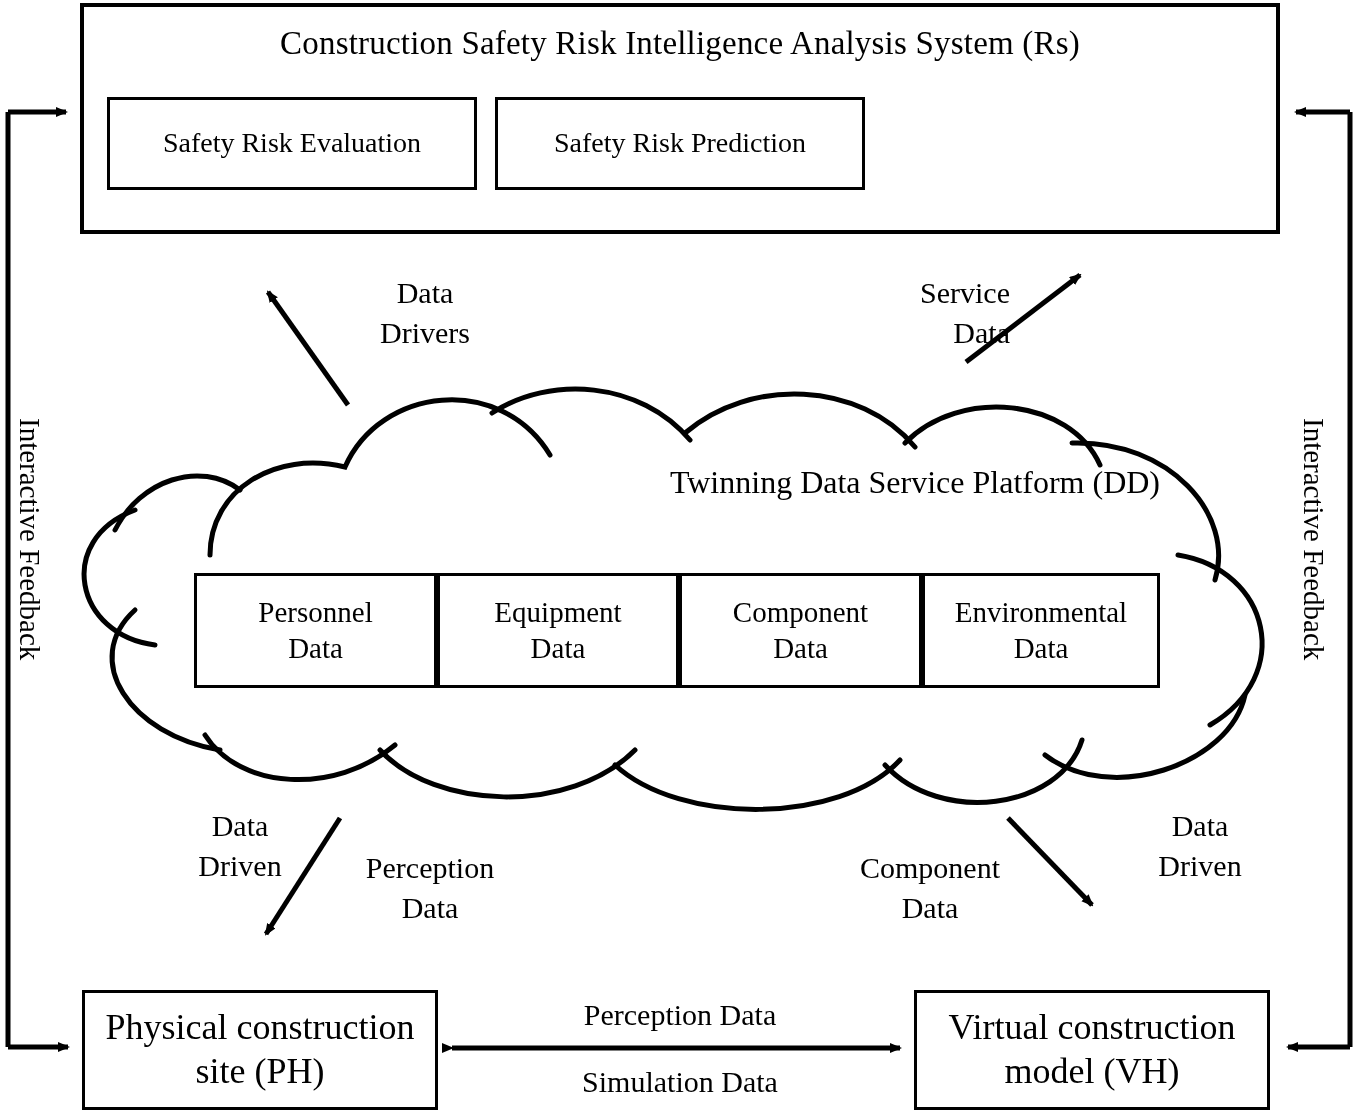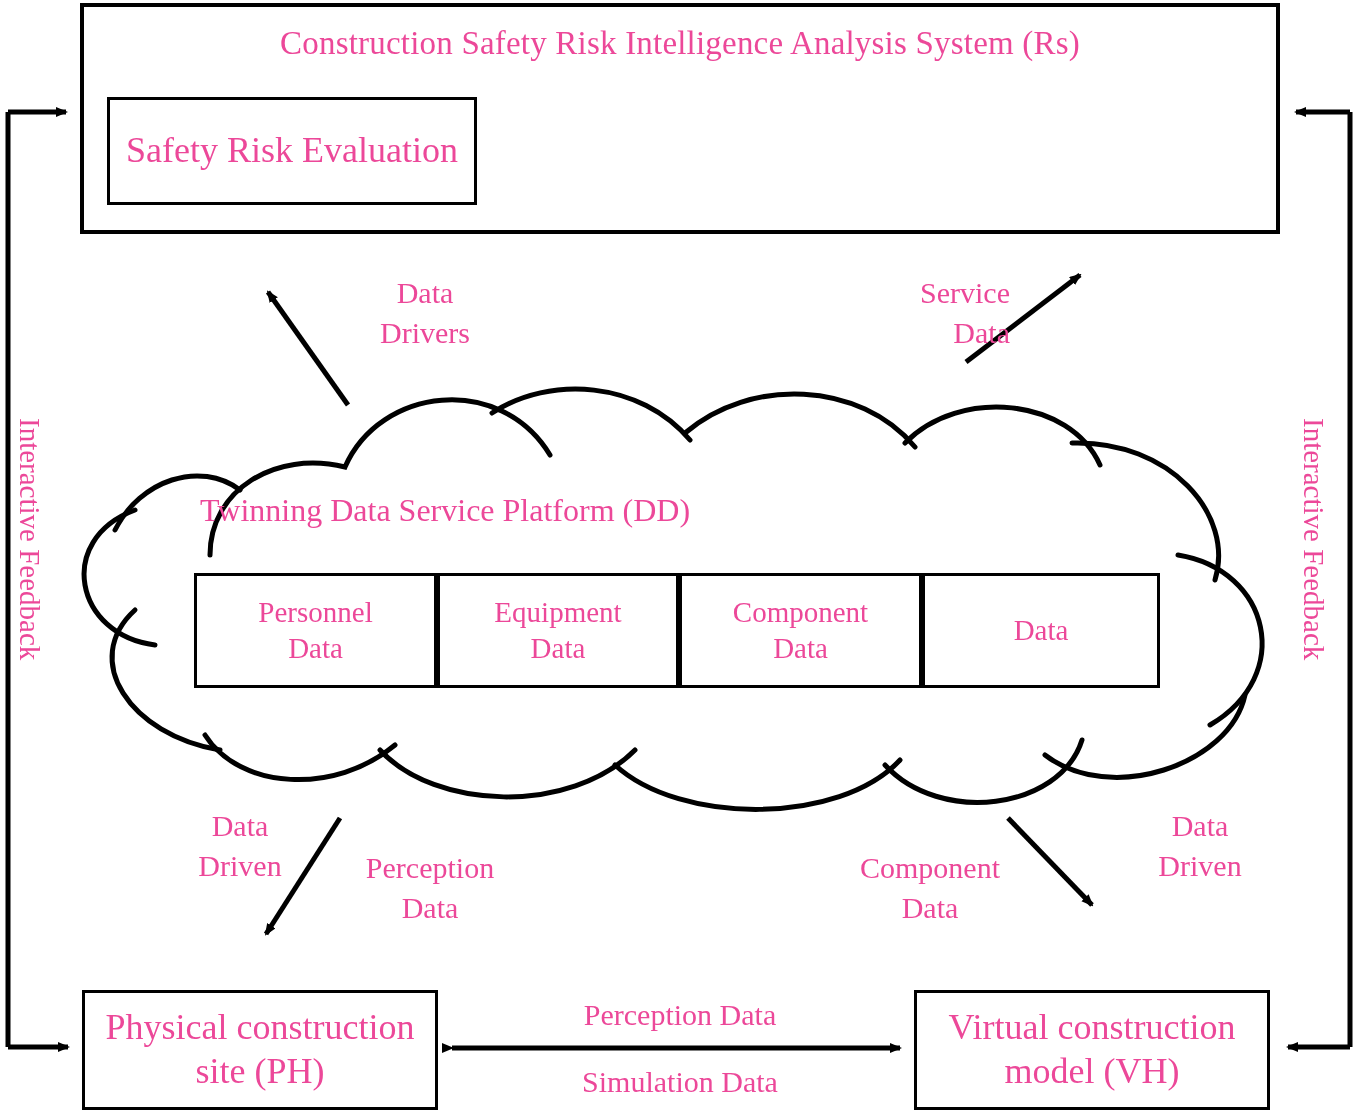--- a/index.html
+++ b/index.html
@@ -7,21 +7,21 @@
     margin: 0;
     padding: 0;
     background: #ffffff;
   }
   #canvas {
     position: relative;
     width: 1357px;
     height: 1113px;
     background: #ffffff;
     font-family: "Liberation Serif", "DejaVu Serif", serif;
-    color: #ec4899;
+    color: #000000;
     overflow: hidden;
   }
   
   .box {
     position: absolute;
     box-sizing: border-box;
     border: 3px solid #000;
     background: transparent;
     display: flex;
     align-items: center;
@@ -45,42 +45,42 @@
     left: 0;
     right: 0;
     top: 16px;
     text-align: center;
     font-size: 33px;
     letter-spacing: 0.2px;
     white-space: nowrap;
   }
   .rs-sub {
     top: 90px;
-    height: 108px;
-    font-size: 36px;
+    height: 93px;
+    font-size: 28px;
   }
   #rs-sub-0 { left: 23px;  width: 370px; }
   #rs-sub-1 { left: 411px; width: 370px; }
   #rs-sub-2 { left: 799px; width: 369px; }
 
   
   #cloud-svg {
     position: absolute;
     left: 60px;
     top: 395px;
     width: 1240px;
     height: 420px;
     overflow: visible;
   }
   #cloud-title {
     position: absolute;
     left: 200px;
-    top: 492px;
+    top: 464px;
     width: 960px;
-    text-align: left;
+    text-align: right;
     font-size: 32px;
     white-space: nowrap;
   }
   .data-box {
     top: 573px;
     height: 115px;
     font-size: 29px;
     background: #ffffff;
     align-items: center;
   }
@@ -183,20 +183,23 @@
     <g stroke="#000" stroke-width="5" fill="none">
       <line x1="452" y1="1048" x2="900" y2="1048" marker-start="url(#arrowL)" marker-end="url(#arrowR)"></line>
     </g>
   </svg>
 
   <div class="box outer-box" id="rs-container">
     <div id="rs-title">Construction Safety Risk Intelligence Analysis System (Rs)</div>
     <div class="box rs-sub" id="rs-sub-0">
       <span>Safety Risk Evaluation</span>
     </div>
+    <div class="box rs-sub" id="rs-sub-1">
+      <span>Safety Risk Prediction</span>
+    </div>
   </div>
 
   <svg id="cloud-svg" viewBox="0 0 1240 420" xmlns="http://www.w3.org/2000/svg">
     <g stroke="#000" stroke-width="5" fill="none" stroke-linecap="round">
 
       <path d="M 150 160 C 150 95 215 55 285 72 C 320 -8 440 -22 490 60"></path>
 
       <path d="M 432 18 C 490 -20 580 -14 630 45"></path>
       <path d="M 625 38 C 690 -18 800 -14 855 52"></path>
       <path d="M 845 48 C 900 -8 1010 3 1040 70"></path>
@@ -233,20 +236,21 @@
     </div>
   </div>
   <div class="box data-box" id="data-box-2">
     <div>
       <span>Component</span>
       <span>Data</span>
     </div>
   </div>
   <div class="box data-box" id="data-box-3">
     <div>
+      <span>Environmental</span>
       <span>Data</span>
     </div>
   </div>
 
   <div class="arrow-label" id="label-data-drivers"><span>Data</span><br><span>Drivers</span></div>
   <div class="arrow-label" id="label-service-data"><span>Service</span><br><span>Data</span></div>
   <div class="arrow-label" id="label-data-driven-l"><span>Data</span><br><span>Driven</span></div>
   <div class="arrow-label" id="label-perception"><span>Perception</span><br><span>Data</span></div>
   <div class="arrow-label" id="label-simulation"><span>Component</span><br><span>Data</span></div>
   <div class="arrow-label" id="label-data-driven-r"><span>Data</span><br><span>Driven</span></div>

